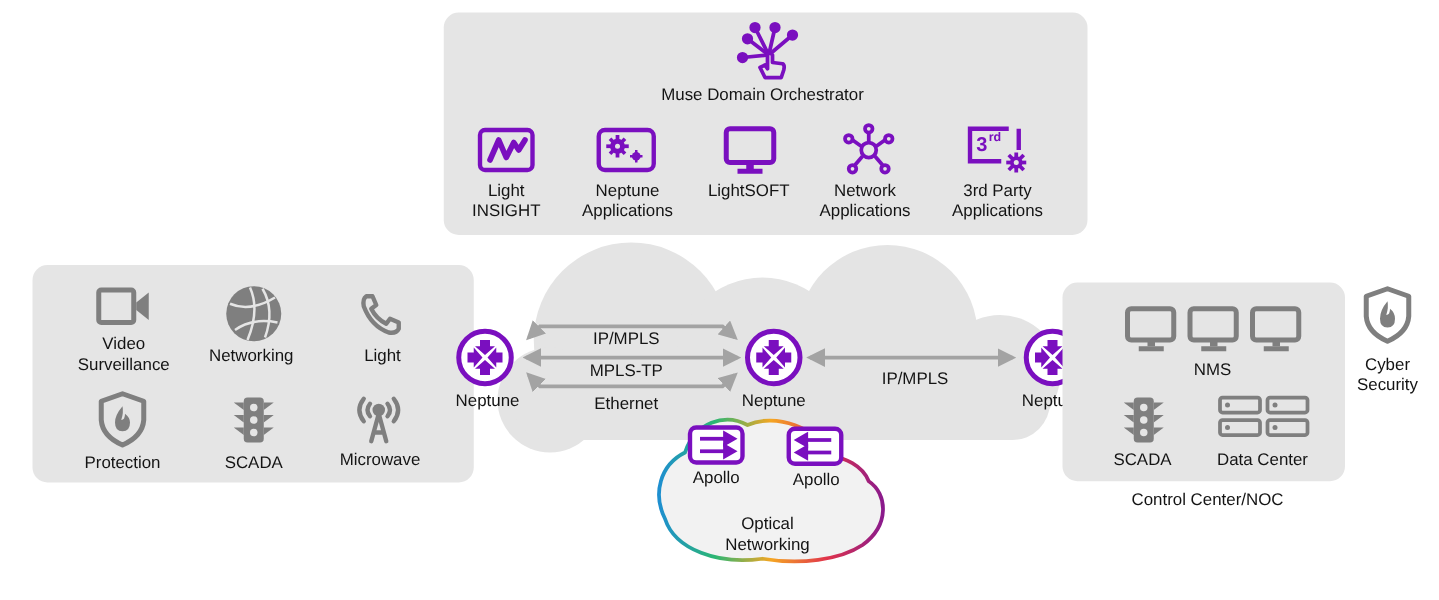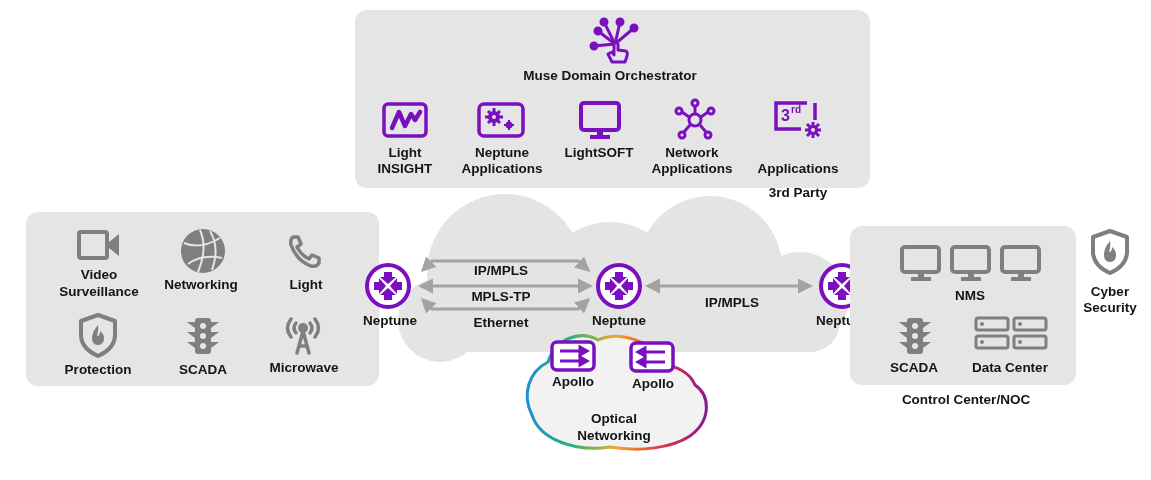--- a/index.html
+++ b/index.html
@@ -1,19 +1,19 @@
 <!DOCTYPE html>
 <html><head>
 <meta charset="utf-8">
 <style>
   html,body{margin:0;padding:0;background:#ffffff;}
   body{width:1151px;height:480px;position:relative;overflow:hidden;font-family:"Liberation Sans",sans-serif;color:#1a1a1a;}
   .abs{position:absolute;}
   .panel{position:absolute;background:#e5e5e5;border-radius:12px;}
-  .lbl{position:absolute;font-weight:bold;font-size:13.5px;line-height:16px;text-align:center;color:#141414;white-space:nowrap;transform:translateX(-50%);}
+  .lbl{position:absolute;font-weight:normal;font-size:13.5px;line-height:16px;text-align:center;color:#141414;white-space:nowrap;transform:translateX(-50%);}
   .icon{position:absolute;}
   svg{display:block;overflow:visible;}
 </style>
 </head>
 <body>
 
 <svg class="abs" style="left:0;top:0" width="1151" height="480">
   <defs>
     <linearGradient id="rainbow" x1="0" y1="0" x2="1" y2="0">
       <stop offset="0" stop-color="#1e8fd0"></stop>
@@ -112,21 +112,21 @@
   <text x="18" y="13" font-family="Liberation Sans, sans-serif" font-weight="bold" font-size="10" fill="#7a0fbf">rd</text>
   <circle cx="40" cy="30" r="5" fill="#7a0fbf"></circle>
   <g stroke="#7a0fbf" stroke-width="3">
       <line x1="40" y1="22" x2="40" y2="38"></line>
       <line x1="32" y1="30" x2="48" y2="30"></line>
       <line x1="34" y1="24" x2="46" y2="36"></line>
       <line x1="46" y1="24" x2="34" y2="36"></line>
     </g>
   <circle cx="40" cy="30" r="2" fill="#e5e5e5"></circle>
 </svg>
-<div class="lbl" style="left:798px;top:145px;margin-top:40px;">3rd Party</div>
+<div class="lbl" style="left:798px;top:145px;">3rd Party</div>
 <div class="lbl" style="left:798px;top:161px;">Applications</div>
 
 <div class="panel" style="left:26px;top:212px;width:353px;height:174px;"></div>
 
 <svg class="icon" style="left:77px;top:230px" width="44" height="30" viewBox="0 0 44 30">
   <rect x="2" y="2" width="28" height="26" rx="2" fill="none" stroke="#7f7f7f" stroke-width="4"></rect>
   <path d="M32 12 L42 4 L42 26 L32 18 Z" fill="#7f7f7f"></path>
 </svg>
 <div class="lbl" style="left:99px;top:267px;text-align:center;">Video</div>
 <div class="lbl" style="left:99px;top:284px;">Surveillance</div>

